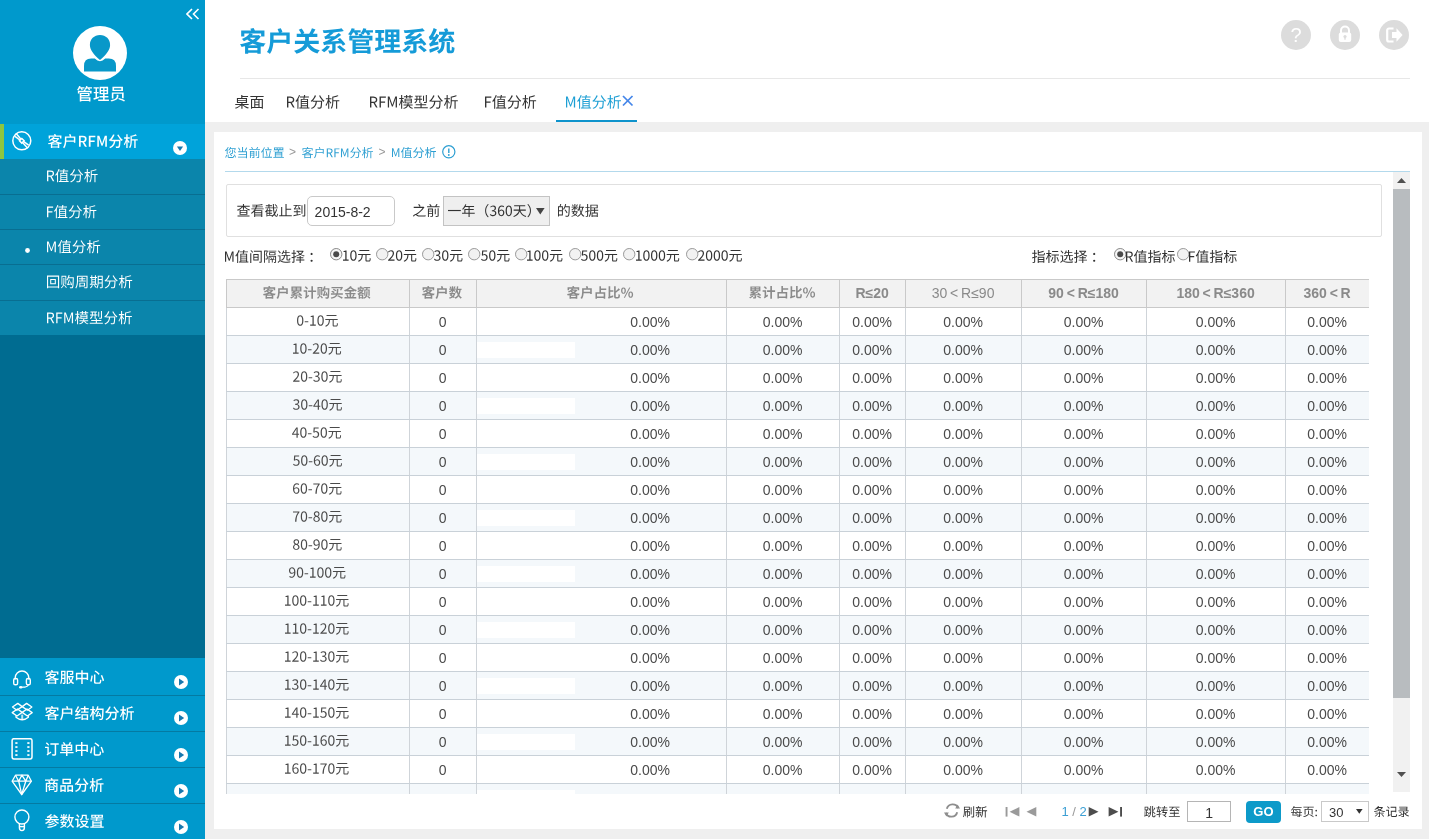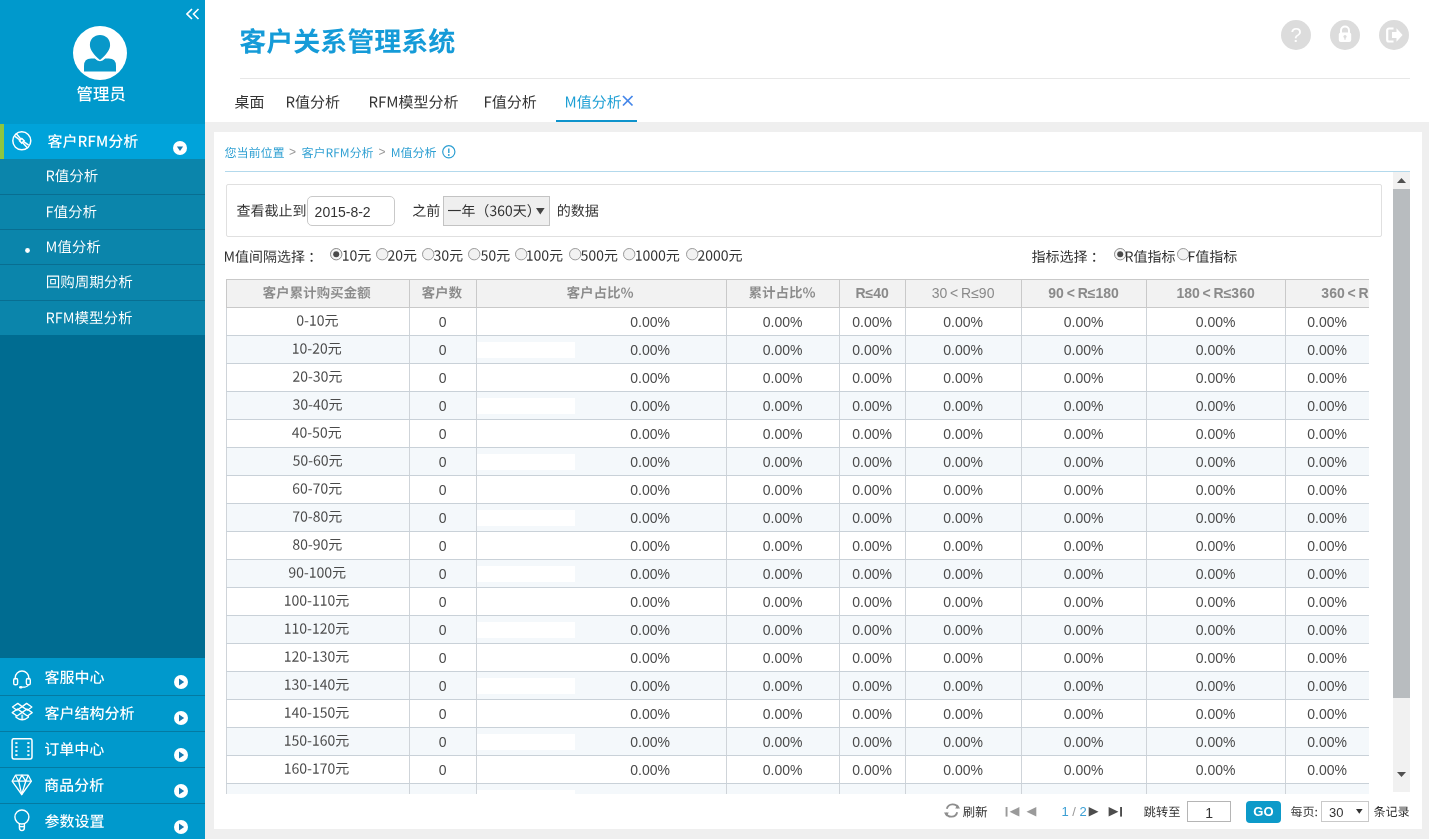--- a/index.html
+++ b/index.html
@@ -678,25 +678,25 @@
               </svg></td>
             <td style="height:28.5px;background:#f2f2f2;border:1px solid #c9c9c9;font-size:14px;font-weight:bold;color:#8a8a8a;text-align:center;padding:0"><svg style="display:inline-block;vertical-align:middle;position:relative;top:-1px;left:0px;" width="68" height="14">
                 <g fill="#8a8a8a" transform="translate(-0.42,11.44) scale(0.013500,-0.013500)">
                   <use href="#g82" x="0"></use>
                   <use href="#g83" x="1000"></use>
                   <use href="#g89" x="2000"></use>
                   <use href="#g90" x="3000"></use>
                   <use href="#g91" x="4000"></use>
                 </g>
               </svg></td>
-            <td style="height:28.5px;background:#f2f2f2;border:1px solid #c9c9c9;font-size:14px;font-weight:bold;color:#8a8a8a;text-align:center;padding:0">R≤40</td>
+            <td style="height:28.5px;background:#f2f2f2;border:1px solid #c9c9c9;font-size:14px;font-weight:bold;color:#8a8a8a;text-align:center;padding:0">R≤20</td>
             <td style="height:28.5px;background:#f2f2f2;border:1px solid #c9c9c9;font-size:14px;font-weight:normal;color:#8a8a8a;text-align:center;padding:0">30 &lt; R≤90</td>
             <td style="height:15px;background:#f2f2f2;border:1px solid #c9c9c9;font-size:14px;font-weight:bold;color:#8a8a8a;text-align:center;padding:0">90 &lt; R≤180</td>
             <td style="height:28.5px;background:#f2f2f2;border:1px solid #c9c9c9;font-size:14px;font-weight:bold;color:#8a8a8a;text-align:center;padding:0">180 &lt; R≤360</td>
-            <td style="height:28.5px;background:#f2f2f2;border:1px solid #c9c9c9;font-size:14px;font-weight:bold;color:#8a8a8a;text-align:right;padding:0">360 &lt; R</td>
+            <td style="height:28.5px;background:#f2f2f2;border:1px solid #c9c9c9;font-size:14px;font-weight:bold;color:#8a8a8a;text-align:center;padding:0">360 &lt; R</td>
           </tr>
           <tr>
             <td style="height:28px;border:1px solid #cfd4d9;border-top:1px solid #c9d1d8;border-bottom:1px solid #c9d1d8;text-align:center;font-size:14px;color:#4a4a4a;padding:0;background:#fff"><svg style="display:inline-block;vertical-align:middle;position:relative;top:-1px;left:0px;" width="42" height="13">
                 <g fill="#4a4a4a" transform="translate(-0.69,10.67) scale(0.014000,-0.014000)">
                   <use href="#g62" x="0"></use>
                   <use href="#g92" x="555"></use>
                   <use href="#g74" x="902"></use>
                   <use href="#g62" x="1457"></use>
                   <use href="#g75" x="2012"></use>
                 </g>

